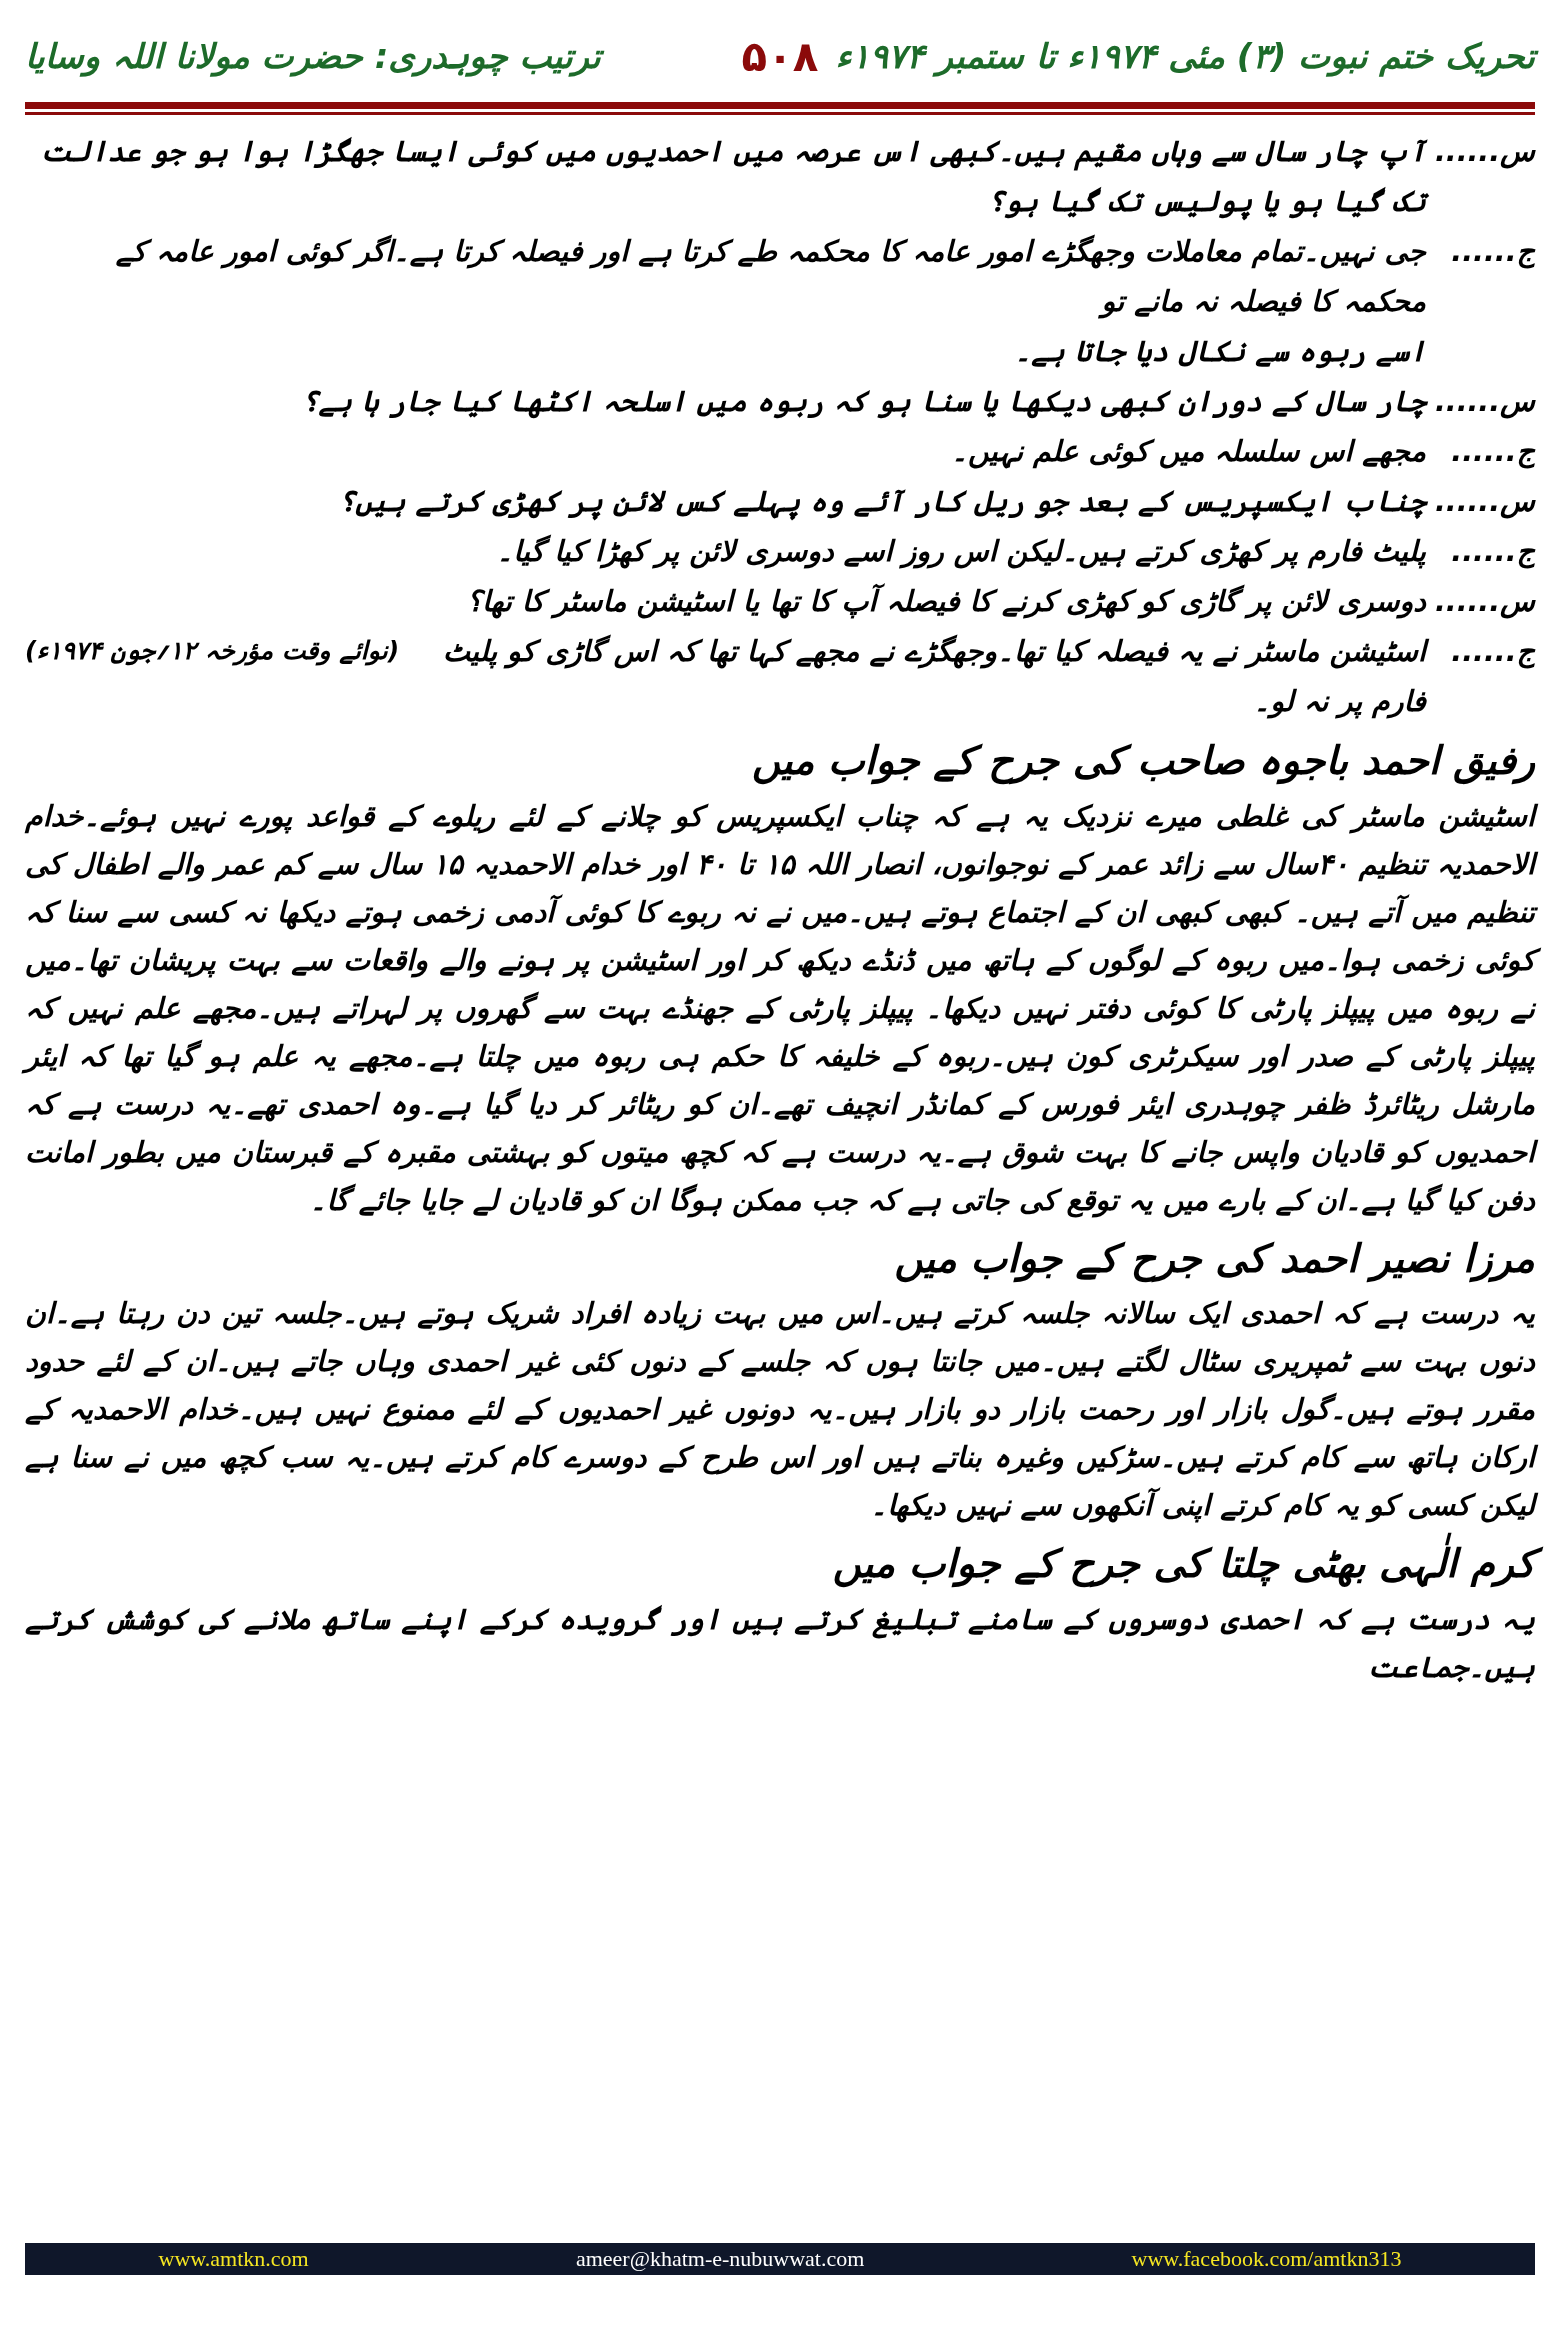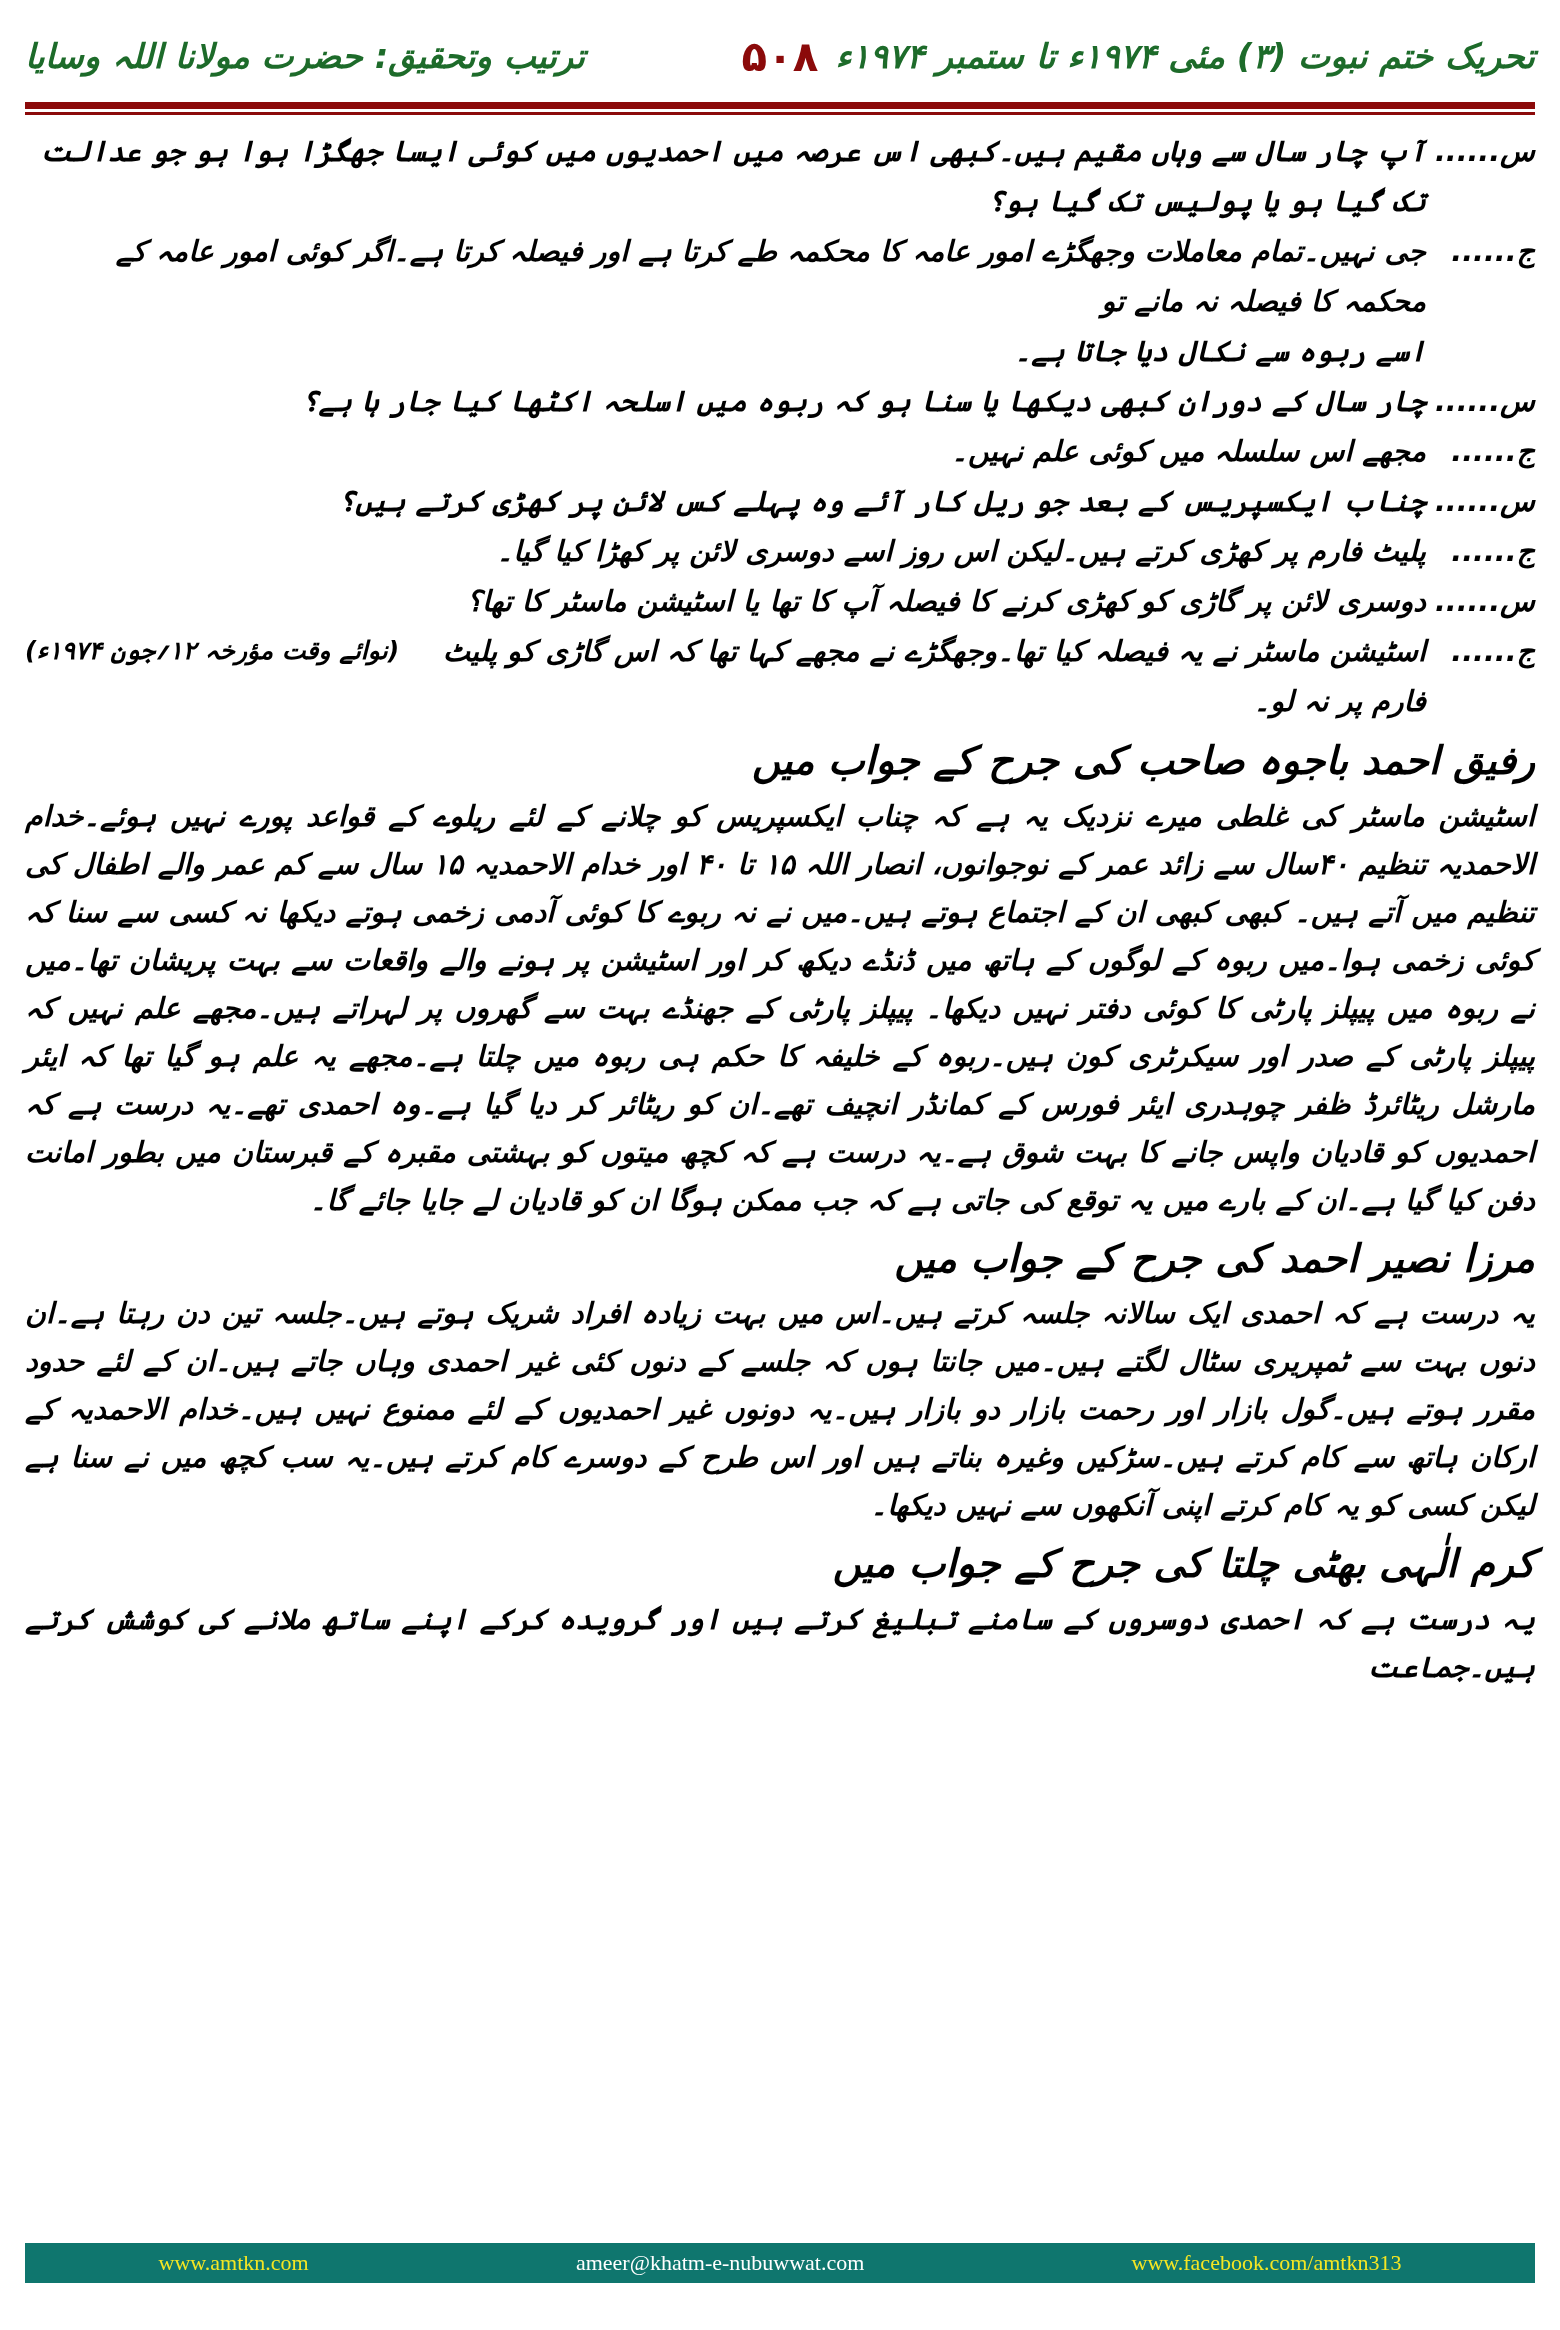--- a/index.html
+++ b/index.html
@@ -43,34 +43,34 @@
   .heading {
     font-size: 39px; font-weight: bold; font-style: italic; line-height: 59px;
     margin-top: 5px; margin-bottom: 1.7px;
   }
   .para {
     font-size: 28.6px; font-weight: bold; font-style: italic; line-height: 48px;
     text-align: justify; text-align-last: right;
   }
 
   .footer {
-    position: absolute; left: 25px; right: 25px; top: 2243px; height: 40px;
-    background: #0f766e; display: flex; align-items: center; justify-content: space-around;
+    position: absolute; left: 25px; right: 25px; top: 2243px; height: 32px;
+    background: #0f172a; display: flex; align-items: center; justify-content: space-around;
     font-family: "Liberation Serif", serif; font-size: 22px;
   }
   .footer .yl { color: #f5e623; }
   .footer .wh { color: #ffffff; }
 </style>
 </head>
 <body>
 
 <div class="header">
   <div class="hdr-right">تحریک ختم نبوت (۳) مئی ۱۹۷۴ء تا ستمبر ۱۹۷۴ء</div>
   <div class="hdr-center">۵۰۸</div>
-  <div class="hdr-left">ترتیب وتحقیق: حضرت مولانا اللہ وسایا</div>
+  <div class="hdr-left">ترتیب چوہدری: حضرت مولانا اللہ وسایا</div>
 </div>
 <div class="rule-thick"></div>
 <div class="rule-thin"></div>
 
 <div class="content">
 
   <div class="qa">
     <span class="mark">س......</span>
     <span class="text">آپ چار سال سے وہاں مقیم ہیں۔کبھی اس عرصہ میں احمدیوں میں کوئی ایسا جھگڑا ہوا ہو جو عدالت تک گیا ہو یا پولیس تک گیا ہو؟</span>
   </div>

